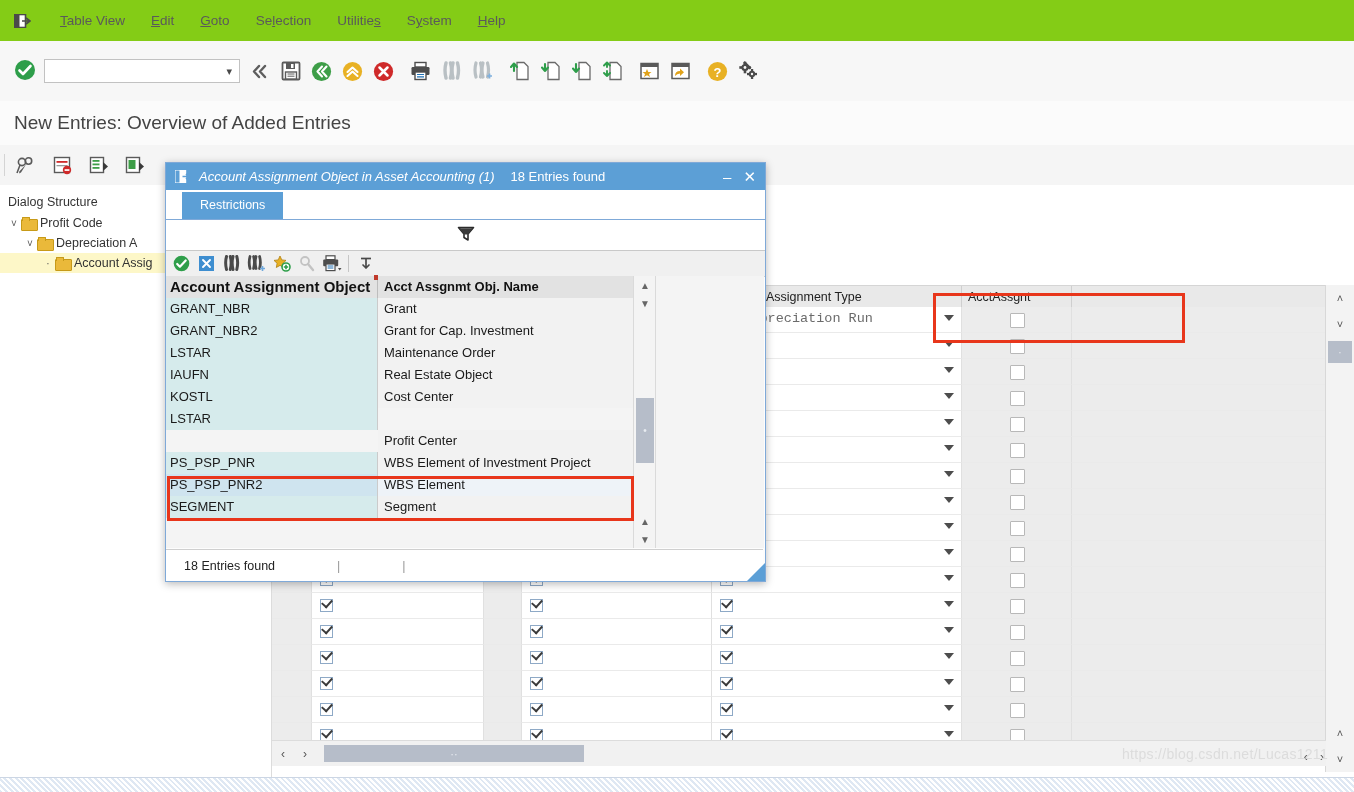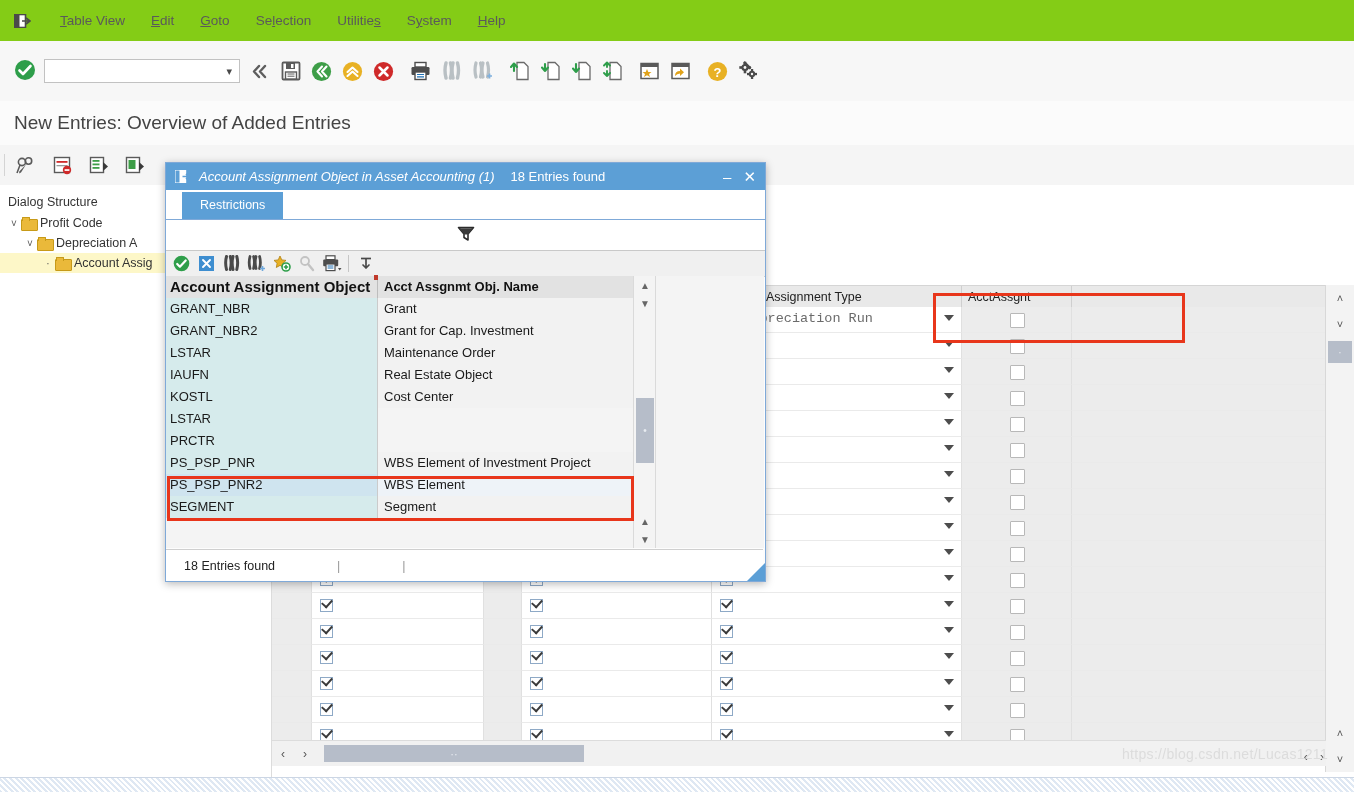--- a/index.html
+++ b/index.html
@@ -897,21 +897,21 @@
           <div class="c2">Real Estate Object</div>
         </div>
         <div class="pgrow" style="top: 110px;">
           <div class="c1">KOSTL</div>
           <div class="c2">Cost Center</div>
         </div>
         <div class="pgrow" style="top: 132px;">
           <div class="c1">LSTAR</div>
         </div>
         <div class="pgrow" style="top: 154px;">
-          <div class="c1">PRCTR</div>
+          <div class="c2">Profit Center</div>
         </div>
         <div class="pgrow" style="top: 176px;">
           <div class="c1">PS_PSP_PNR</div>
           <div class="c2">WBS Element of Investment Project</div>
         </div>
         <div class="pgrow alt" style="top: 198px;">
           <div class="c1">PS_PSP_PNR2</div>
           <div class="c2">WBS Element</div>
         </div>
         <div class="pgrow" style="top: 220px;">

